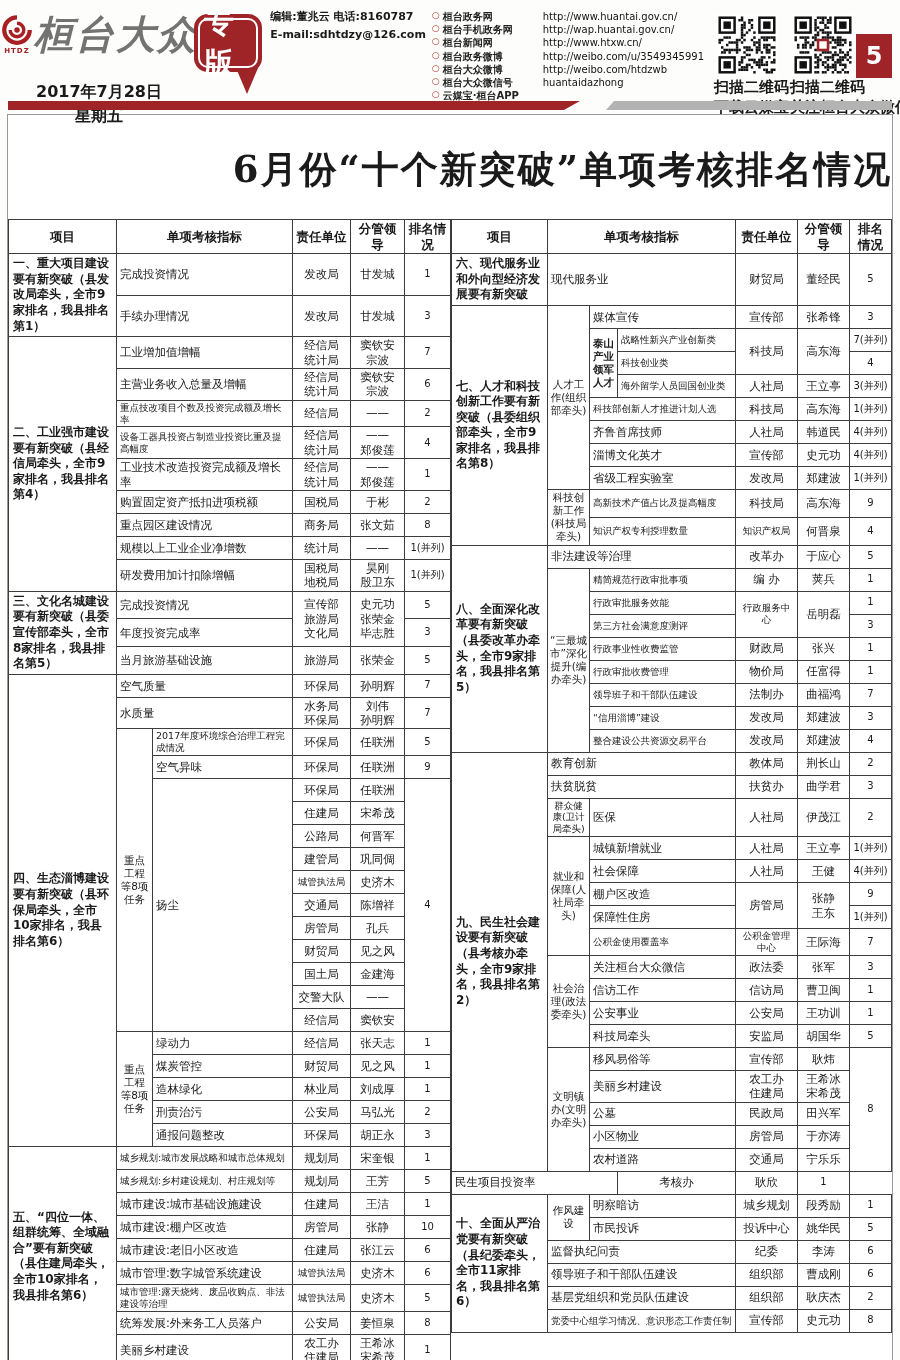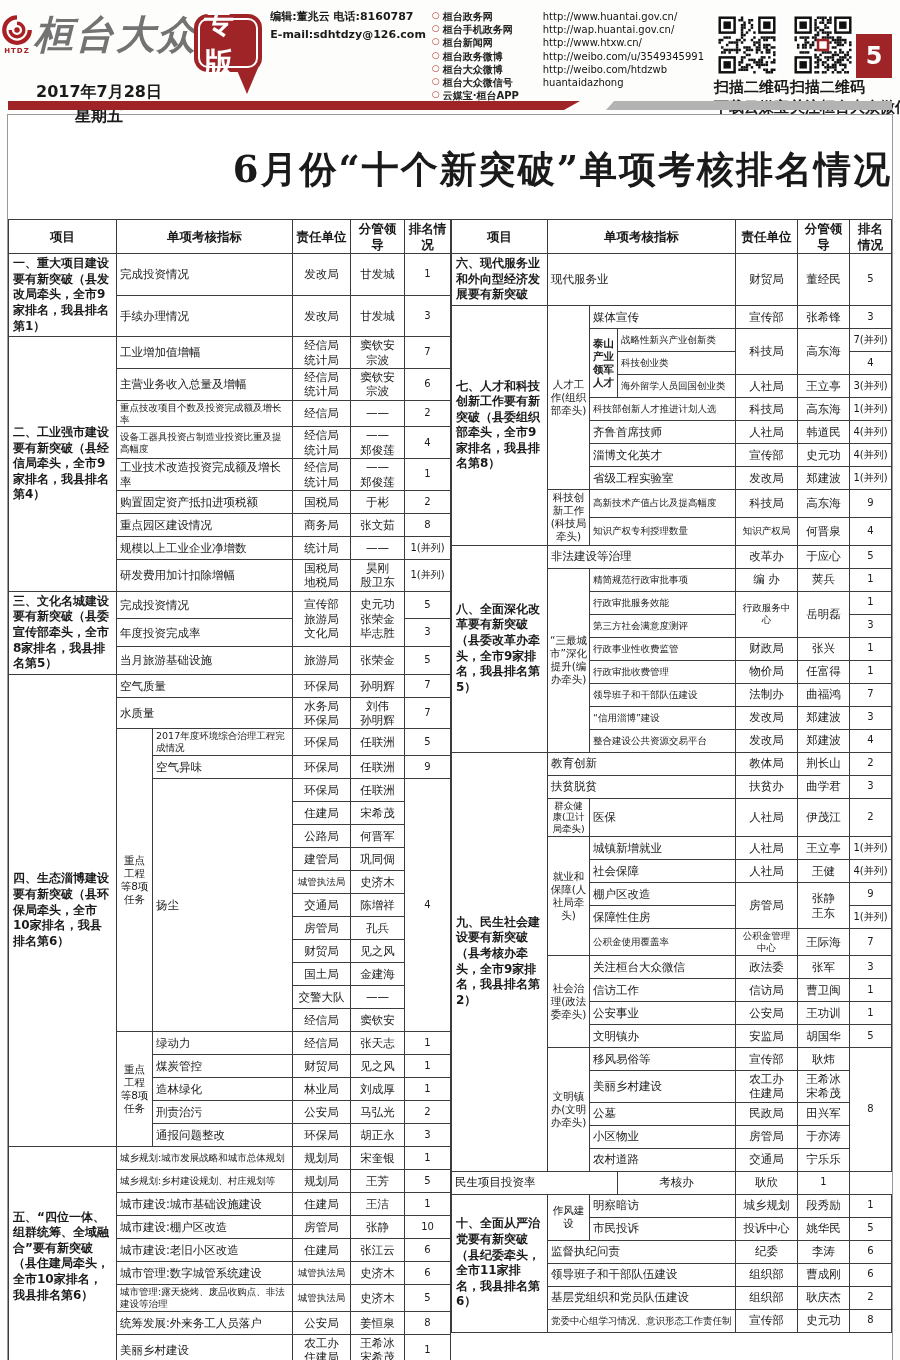--- a/index.html
+++ b/index.html
@@ -979,21 +979,21 @@
             <td class="ldr">曹卫闽</td>
             <td class="rank">1</td>
           </tr>
           <tr>
             <td colspan="2" class="ind">公安事业</td>
             <td class="unit">公安局</td>
             <td class="ldr">王功训</td>
             <td class="rank">1</td>
           </tr>
           <tr>
-            <td colspan="2" class="ind">文明镇办</td>
+            <td colspan="2" class="ind">科技局牵头</td>
             <td class="unit">安监局</td>
             <td class="ldr">胡国华</td>
             <td class="rank">5</td>
           </tr>
           <tr>
             <td rowspan="5" class="sub">文明镇办(文明办牵头)</td>
             <td colspan="2" class="ind">移风易俗等</td>
             <td class="unit">宣传部</td>
             <td class="ldr">耿炜</td>
             <td rowspan="5" class="rank">8</td>

